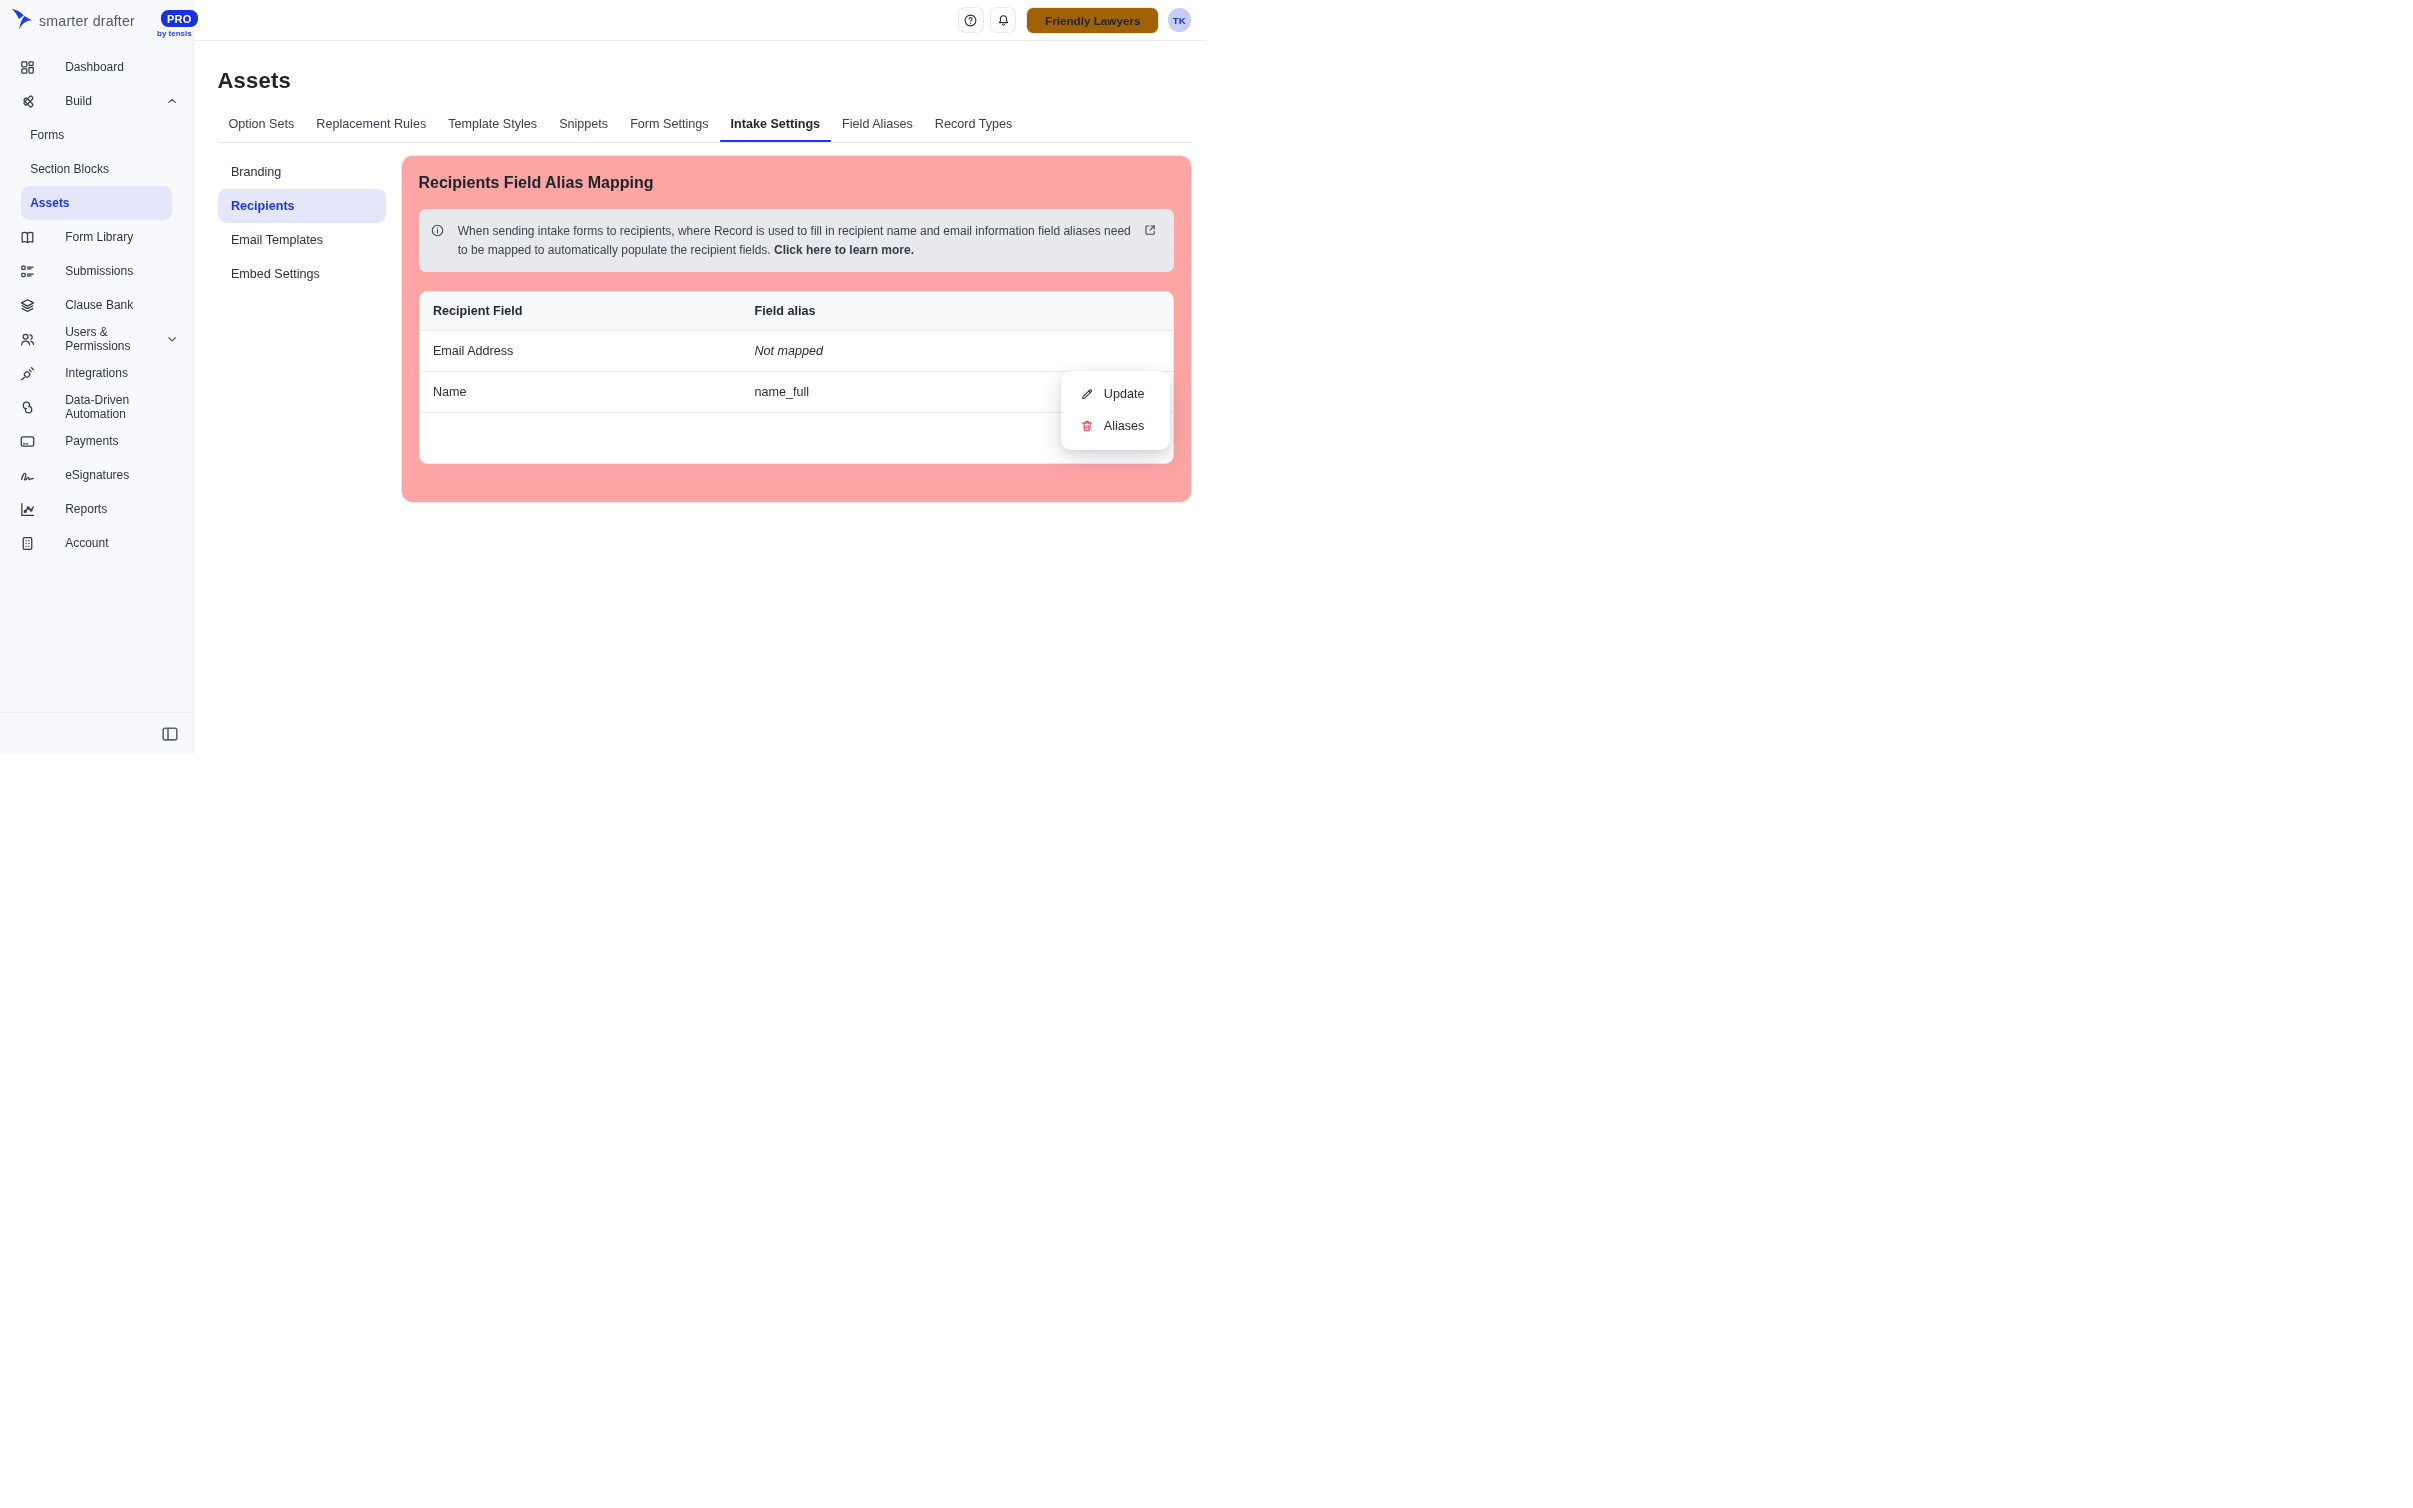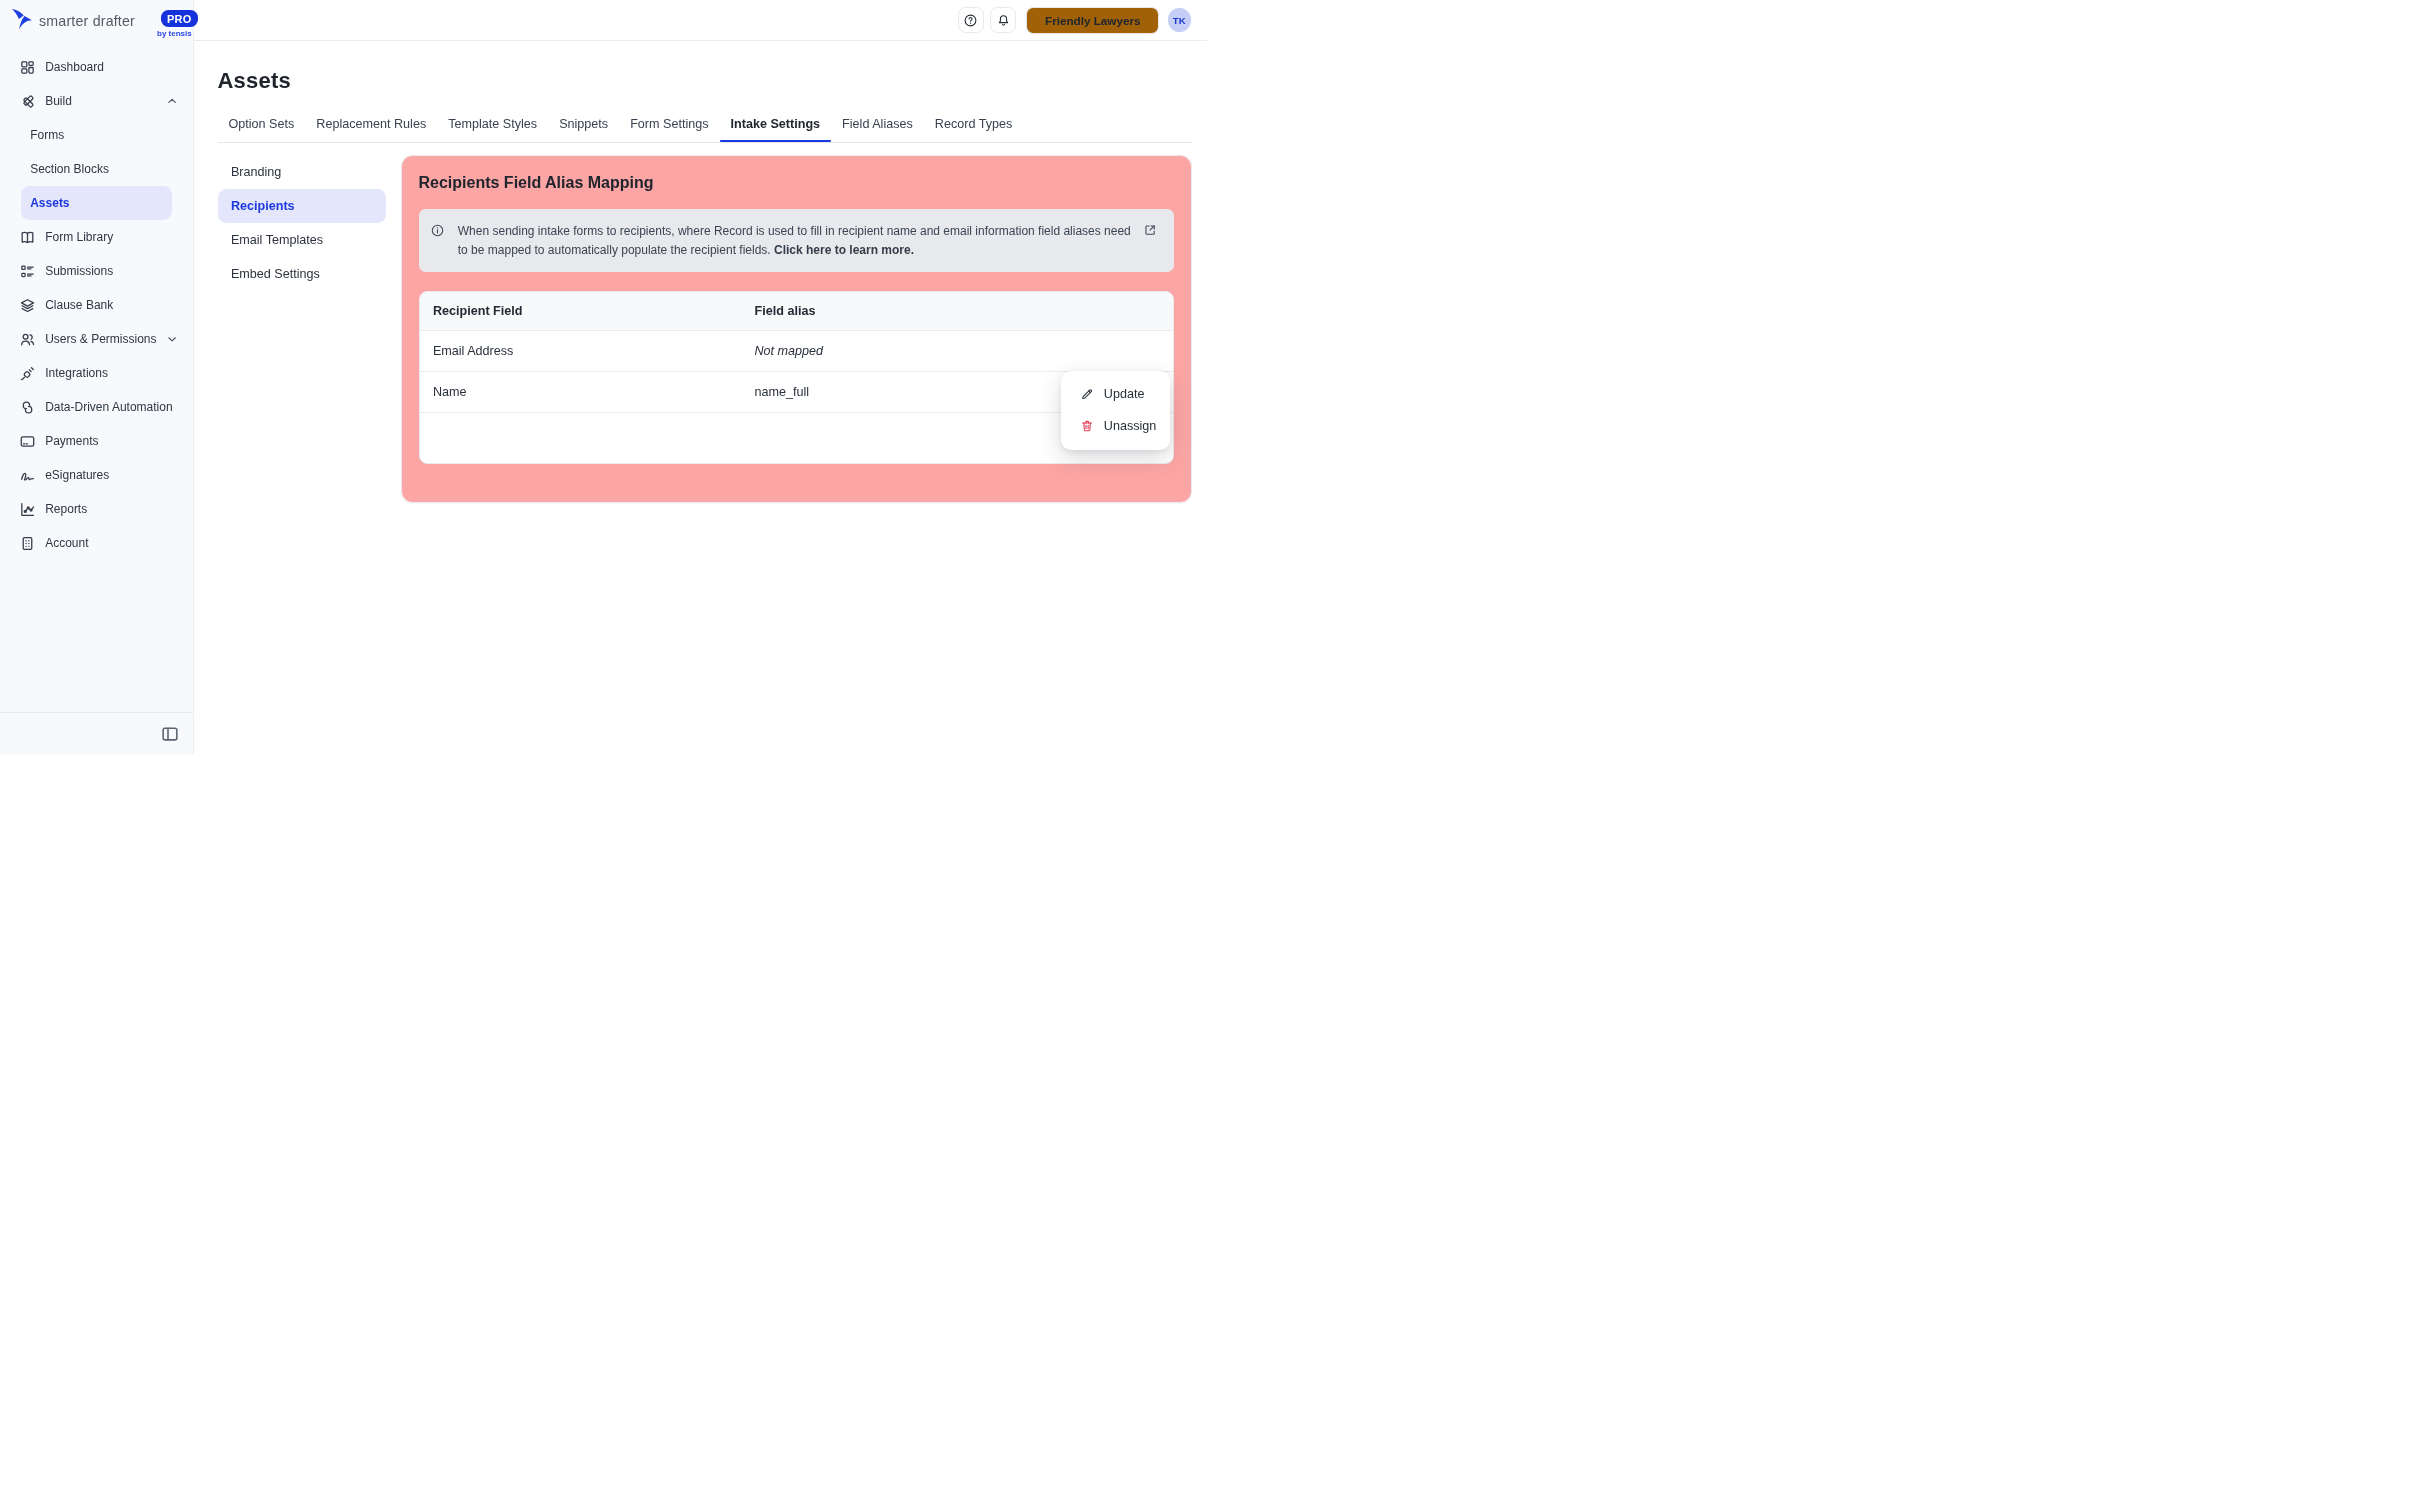--- a/index.html
+++ b/index.html
@@ -8,21 +8,21 @@
   .app{display:flex;width:1207px;height:754px;overflow:hidden;background:#fff;}
 
   
   .sidebar{width:194px;min-width:194px;background:#f8f9fc;border-right:0.8px solid #eceef4;display:flex;flex-direction:column;}
   .logo{position:relative;height:45px;flex-shrink:0;cursor:pointer;}
   .logo .mark{position:absolute;left:10px;top:7.5px;width:24px;height:24px;}
   .brand-name{position:absolute;left:39px;top:12.6px;font-size:14.2px;font-weight:500;color:#545a63;letter-spacing:0.2px;white-space:nowrap;}
   .brand-badge{position:absolute;left:161px;top:10px;background:#1532dc;color:#fff;font-size:11px;font-weight:700;padding:2.5px 5.9px;border-radius:7.5px;letter-spacing:0.3px;}
   .brand-by{position:absolute;left:157px;top:28.5px;font-size:8px;color:#2946e8;font-weight:600;}
   .side-nav{padding-top:5px;flex:1;overflow:hidden;}
-  .side-item{display:flex;align-items:center;height:34px;padding:0 13.4px 0 19px;color:#2f3742;font-size:12px;font-weight:500;cursor:pointer;}
+  .side-item{display:flex;align-items:center;height:34px;padding:0 13.4px 0 19px;color:#2f3742;font-size:12px;font-weight:500;cursor:pointer;gap:20px;}
   .side-item .sicon{width:17px;height:17px;margin-right:9.2px;display:flex;align-items:center;justify-content:center;color:#343d49;flex-shrink:0;}
   .side-item .sicon svg{width:17px;height:17px;}
   .side-item .chev{margin-left:auto;width:14.2px;height:14.2px;color:#49515c;display:flex;}
   .side-item .chev svg{width:14.2px;height:14.2px;}
   .side-sub{display:flex;align-items:center;height:34px;margin:0 21px;padding-left:9.2px;border-radius:8.4px;font-size:12px;font-weight:500;color:#2f3742;cursor:pointer;}
   .side-sub.active{background:#e4e7fb;color:#1d38df;font-weight:700;}
   .side-footer{flex-shrink:0;border-top:0.8px solid #e9ebf0;height:42px;display:flex;align-items:center;justify-content:flex-end;padding-right:13.4px;}
   .collapse-btn{background:none;border:none;color:#5b6470;width:20px;height:20px;padding:0;cursor:pointer;display:flex;}
   .collapse-btn svg{width:20px;height:20px;}
 
@@ -366,21 +366,21 @@
               </div>
               <div class="menu-item mi-unassign">
                 <span class="micon">
                   <svg viewBox="0 0 24 24" fill="none" stroke="currentColor" stroke-width="1.8" stroke-linecap="round" stroke-linejoin="round">
                       <path d="M4.5 6.8 H19.5"></path>
                       <path d="M9.7 6.8 V5.4 C9.7 4.6 10.3 4 11.1 4 H12.9 C13.7 4 14.3 4.6 14.3 5.4 V6.8"></path>
                       <path d="M6.6 6.8 L7.3 18.3 C7.4 19.3 8.2 20 9.2 20 H14.8 C15.8 20 16.6 19.3 16.7 18.3 L17.4 6.8"></path>
                       <path d="M10.2 10.5 V16.3 M13.8 10.5 V16.3"></path>
                     </svg>
                 </span>
-                <span>Unassign</span>
+                <span>Aliases</span>
               </div>
             </div>
           </div>
         </section>
       </div>
     </div>
   </div>
 </div>
 
 

